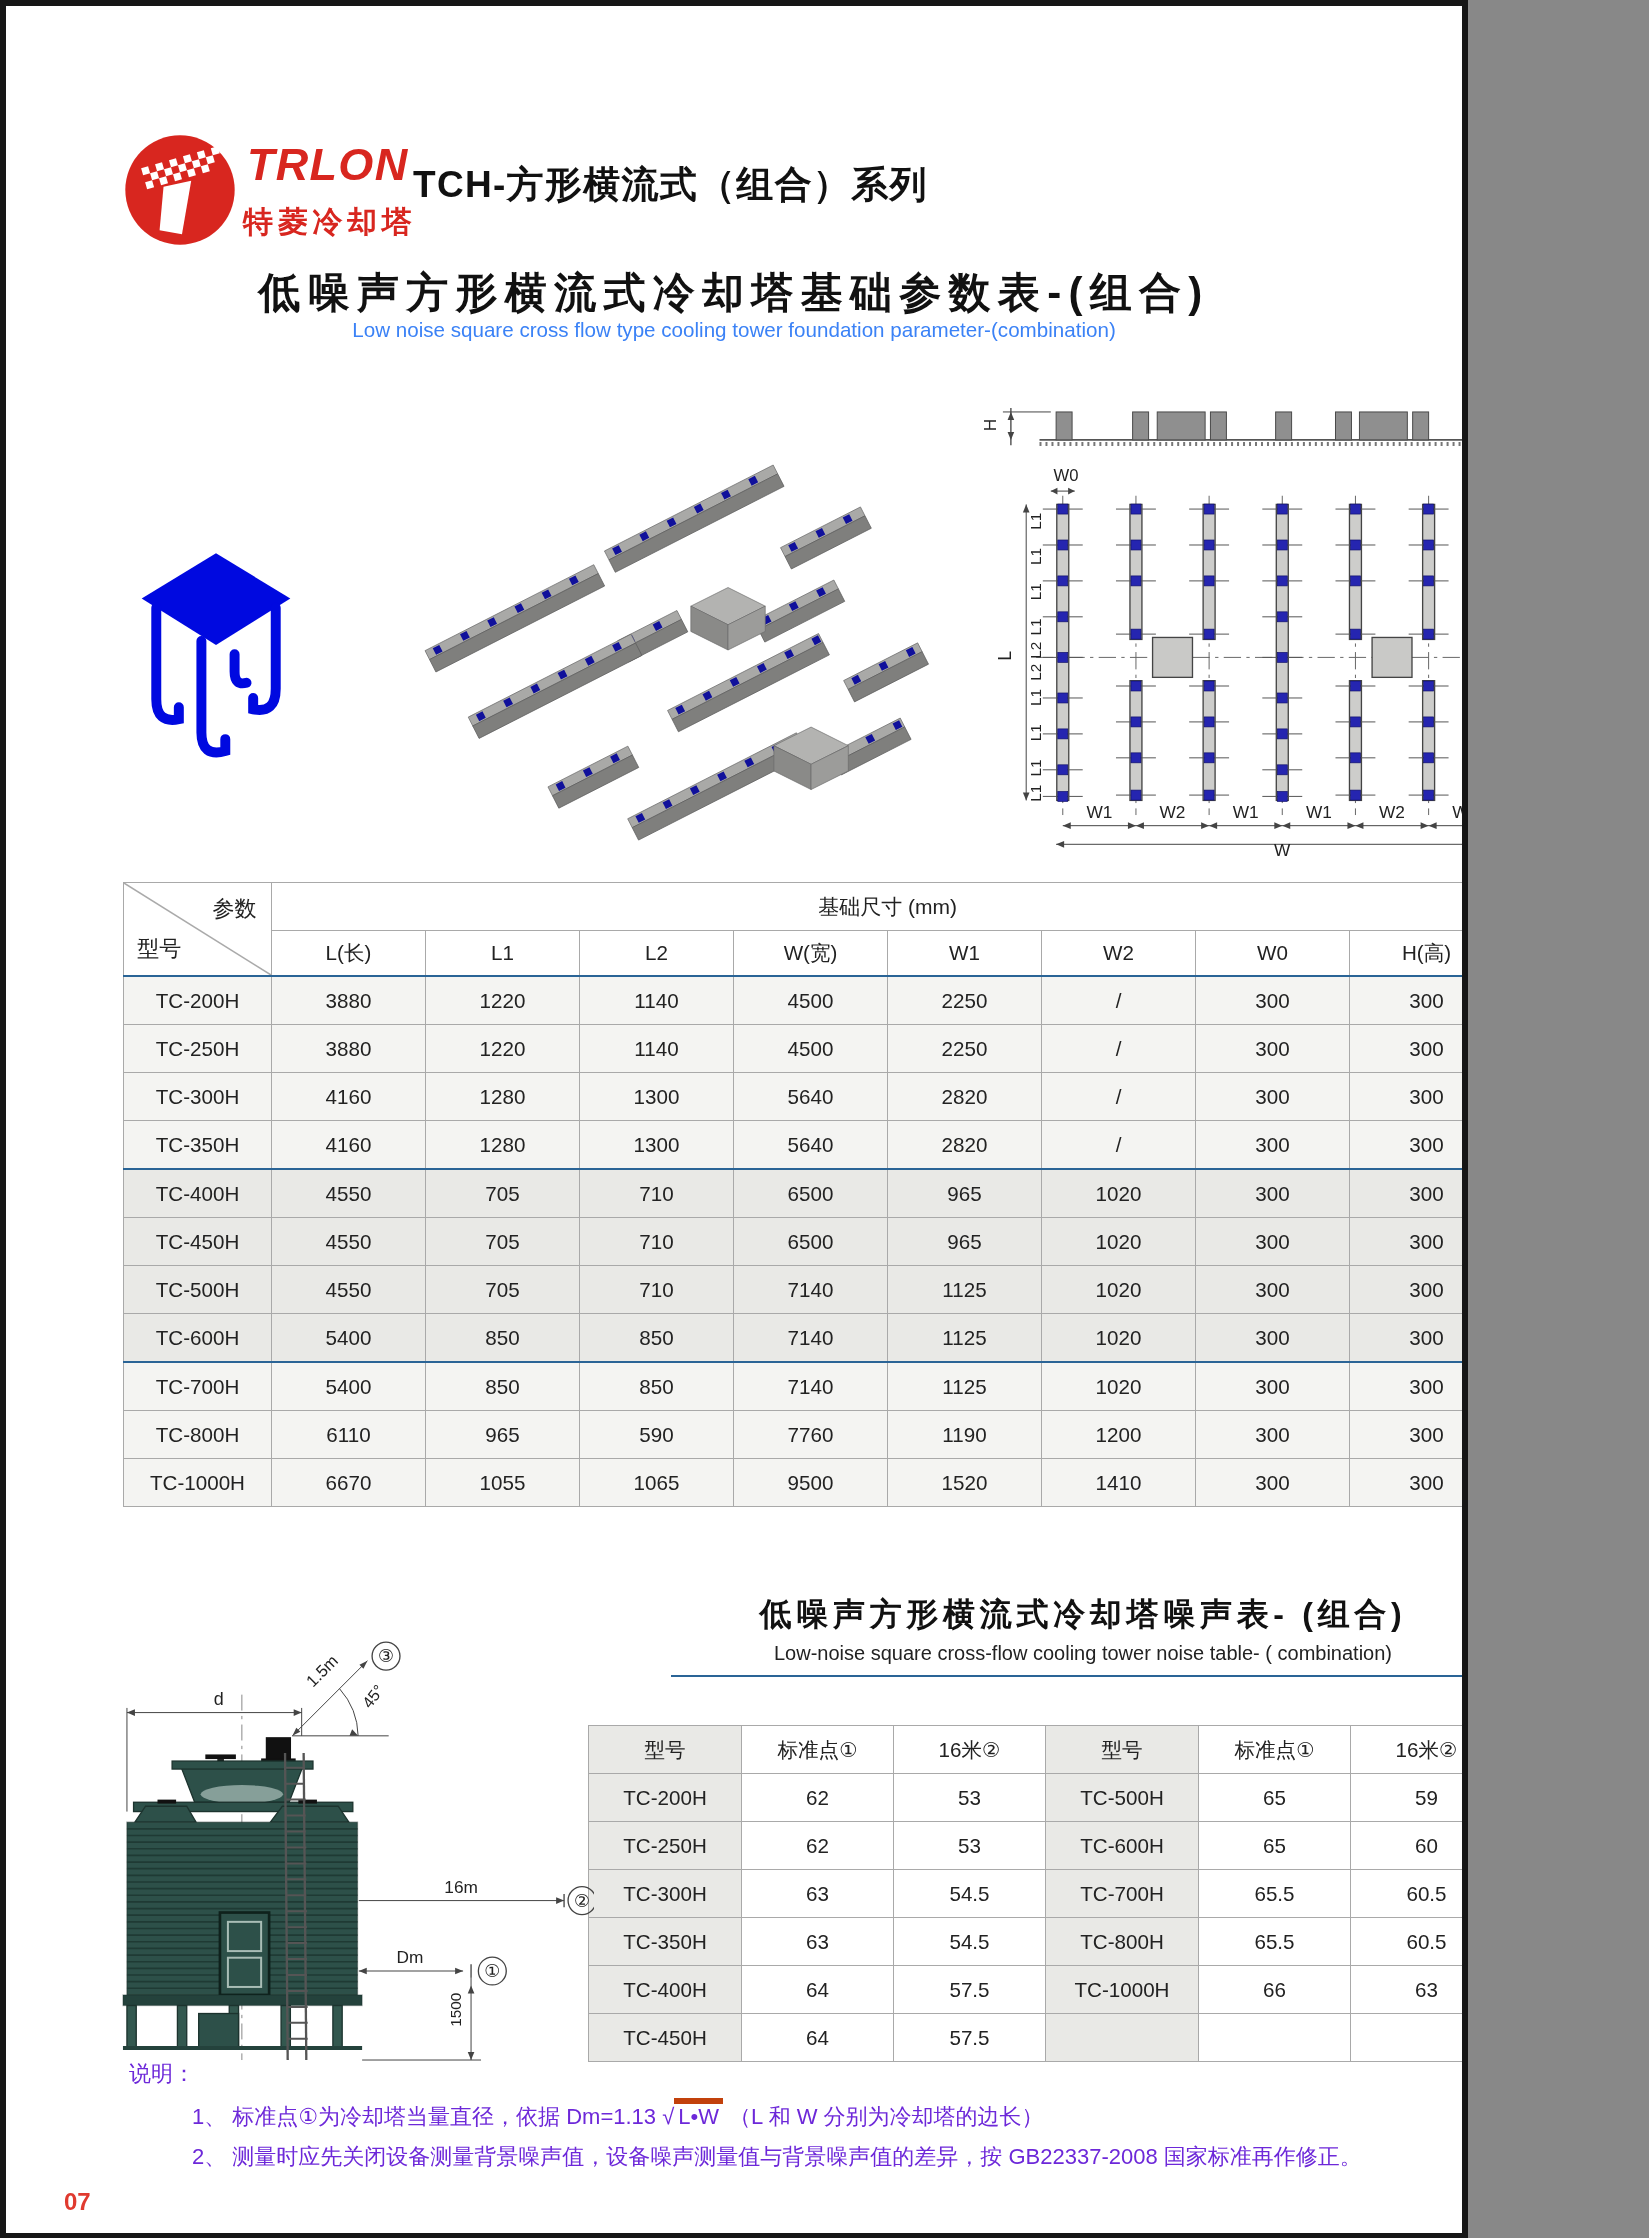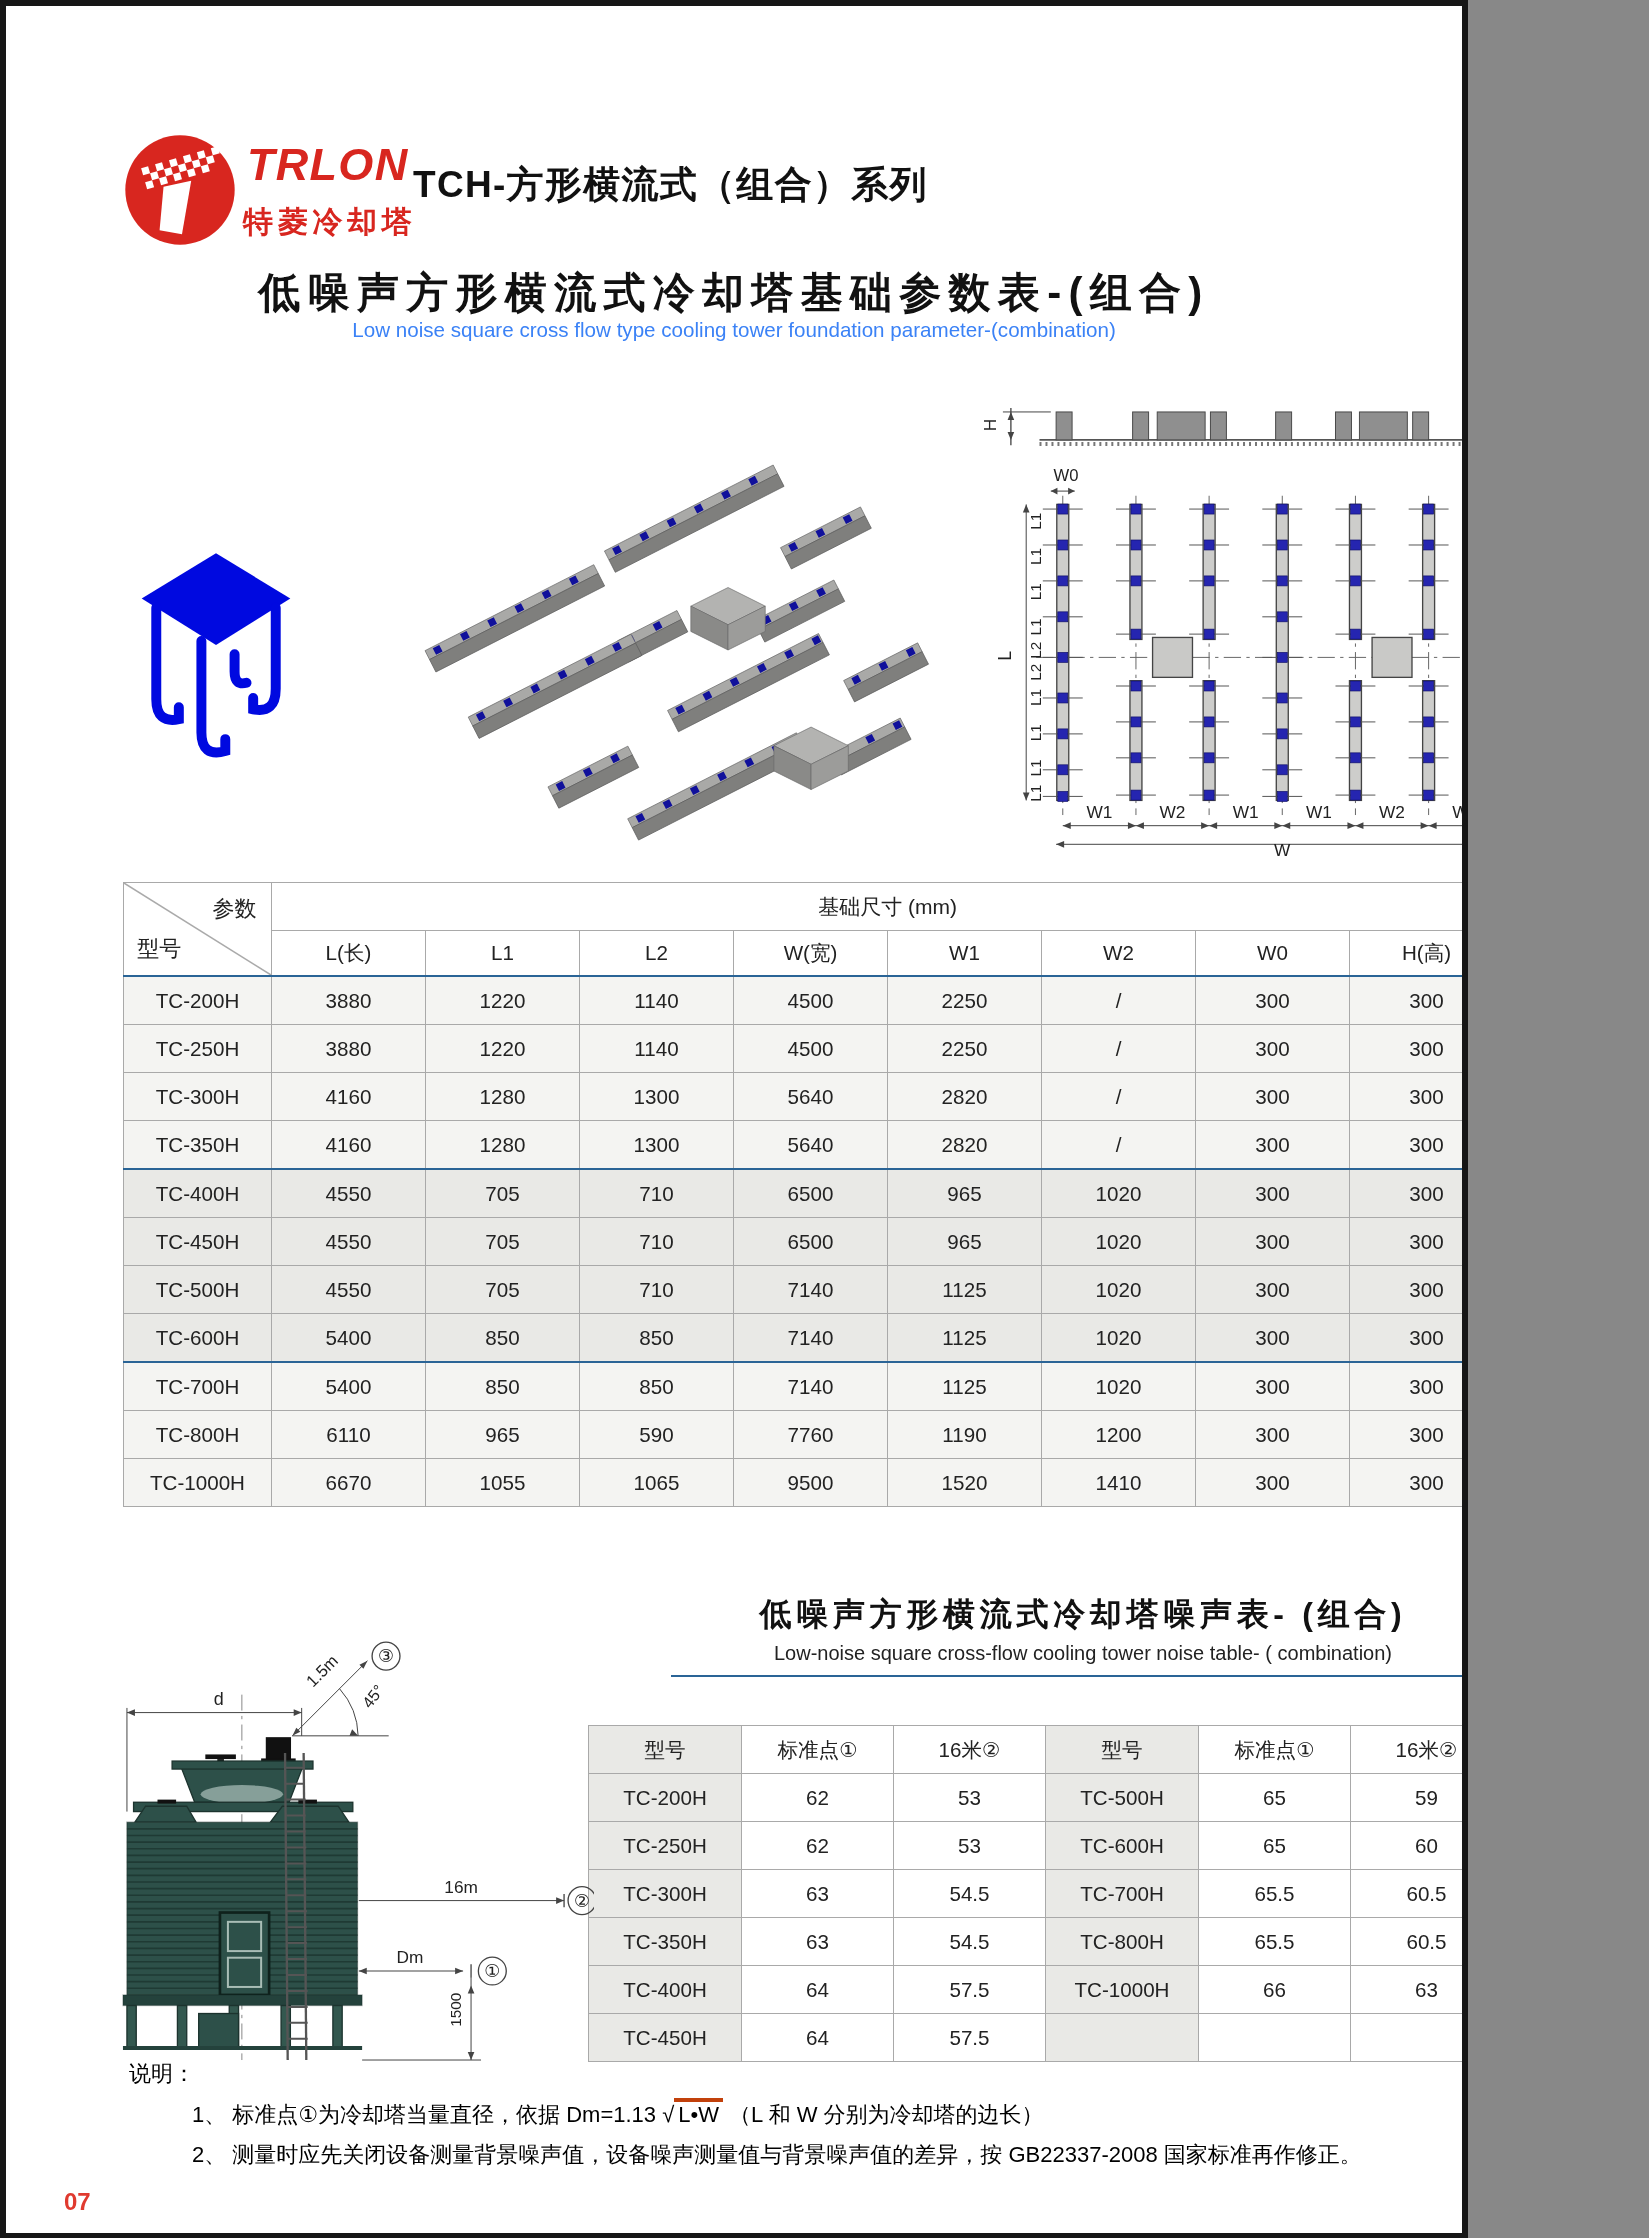--- a/index.html
+++ b/index.html
@@ -43,23 +43,23 @@
   .nsuper .unit{position:absolute;right:4px;top:0;}
   .ntable{left:582px;top:1719px;width:915px;}
   .ntable th,.ntable td{border:1.3px solid #a9a9a9;text-align:center;vertical-align:middle;
       font-size:20.6px;font-weight:normal;color:#222;background:#fff;padding:0;}
   .ntable thead th{height:47px;}
   .ntable tbody td{height:47px;}
   .ntable th:nth-child(1),.ntable th:nth-child(4),
   .ntable td:nth-child(1),.ntable td:nth-child(4){background:#e9e9e6;}
 
   
-  .notes{left:123px;top:2053px;width:1449px;font-size:22px;color:#000000;}
+  .notes{left:123px;top:2053px;width:1449px;font-size:22px;color:#6d28d9;}
   .notes .item{margin-left:63px;margin-top:9.3px;}
-  .radicand{display:inline-block;border-top:4px solid #c2410c;padding:0 4px;}
+  .radicand{display:inline-block;border-top:6px solid #c2410c;padding:0 4px;}
   .pagenum{left:58px;top:2182px;font-size:24px;color:#e03a2f;font-weight:bold;}
 
   svg text{font-family:"Liberation Sans","DejaVu Sans",sans-serif;}
 </style>
 </head>
 <body>
 
 <div class="page">
 
   <div class="abs" style="left:118px;top:128px;width:112px;height:112px;">

